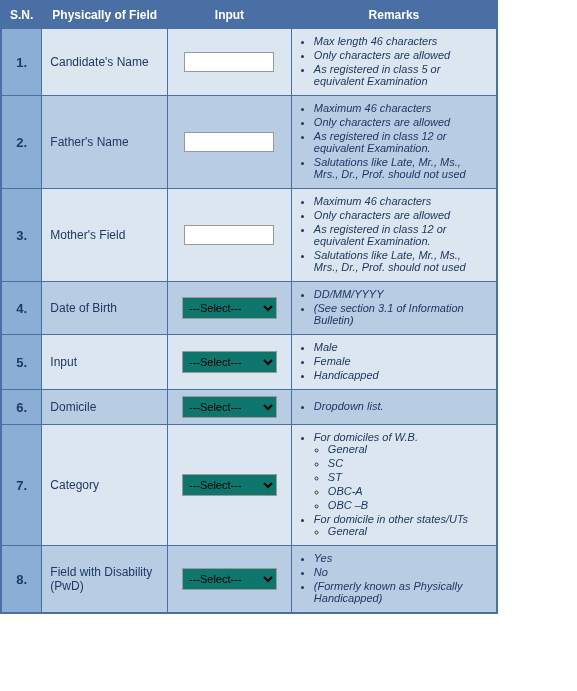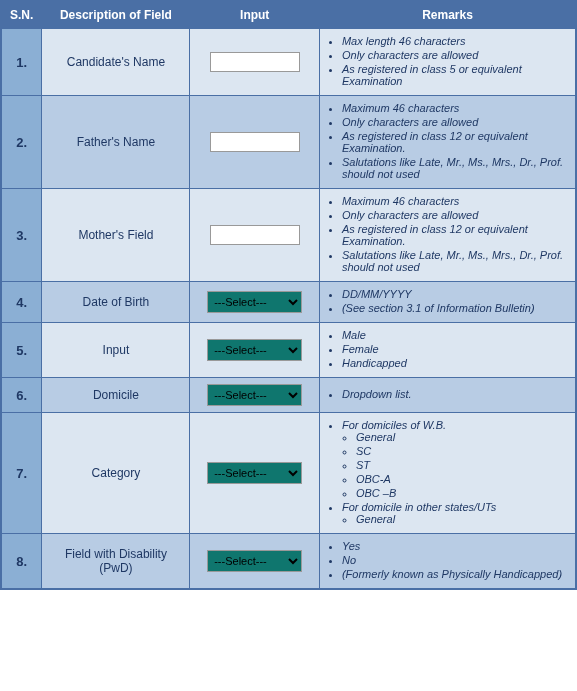--- a/index.html
+++ b/index.html
@@ -3,21 +3,21 @@
   <meta charset="utf-8">
   <style>
     * { box-sizing: border-box; margin: 0; padding: 0; }
     body {
       font-family: Arial, sans-serif;
       font-size: 12px;
       background: #fff;
       width: 577px;
     }
     table {
-      width: 577px;
+      width: 498px;
       border-collapse: collapse;
       border: 2px solid #4a6fa5;
     }
     thead tr th {
       background-color: #4a6fa5;
       color: #fff;
       font-weight: bold;
       padding: 6px 8px;
       border: 1px solid #4a6fa5;
       text-align: center;
@@ -32,21 +32,21 @@
     .row-odd td { background-color: #b8cce4; }
     .sn-cell {
       text-align: center;
       font-weight: bold;
       width: 36px;
       color: #1f3864;
       font-size: 13px;
       background-color: #8bafd4 !important;
     }
     .field-cell {
-      text-align: center;
+      text-align: left;
       width: 150px;
       color: #1f3864;
       font-size: 12px;
     }
     .input-cell {
       text-align: center;
       width: 130px;
     }
     .remarks-cell {
       width: 261px;
@@ -88,21 +88,21 @@
     thead tr th:nth-child(3) { width: 130px; }
     thead tr th:nth-child(4) { width: 261px; }
   </style>
 </head>
 <body>
 
 <table>
   <thead>
     <tr>
       <th>S.N.</th>
-      <th>Description of Field</th>
+      <th>Physically of Field</th>
       <th>Input</th>
       <th>Remarks</th>
     </tr>
   </thead>
   <tbody id="table-body">
   <tr class="row-even">
         <td class="sn-cell">1.</td>
         <td class="field-cell">Candidate's Name</td>
         <td class="input-cell"><input type="text" style=""></td>
         <td class="remarks-cell">

